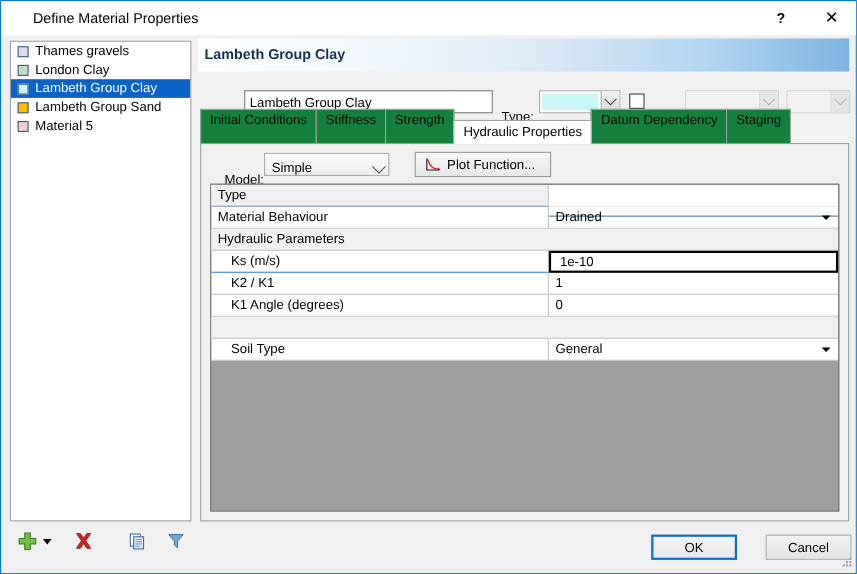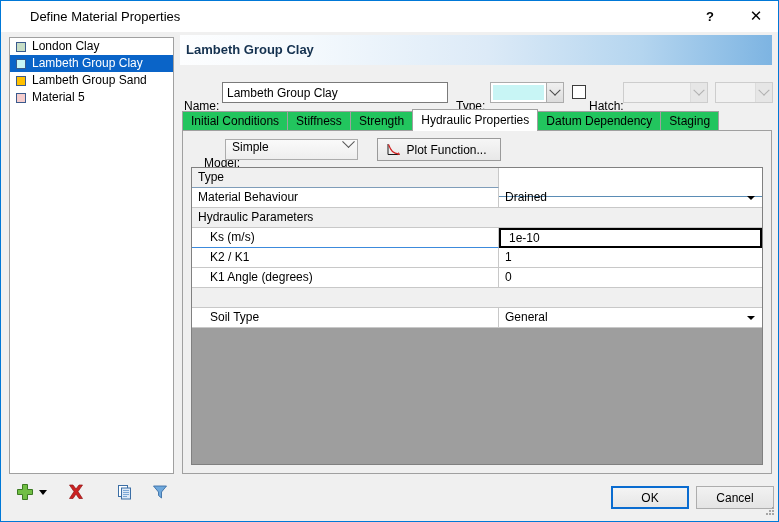--- a/index.html
+++ b/index.html
@@ -229,25 +229,25 @@
   #tabstrip {
     position: absolute;
     left: 2px;
     top: 74px;
     width: 590px;
     height: 22px;
     display: flex;
     align-items: flex-end;
   }
   .tab {
-    height: 20px;
+    height: 32px;
     line-height: 19px;
     padding: 0 8px;
     font-size: 12px;
-    background: #22c55e;
+    background: #15803d;
     border: 1px solid #a0a0a0;
     border-bottom: none;
     box-sizing: border-box;
     margin-right: -1px;
     white-space: nowrap;
     color: #000;
     position: relative;
   }
   .tab.active {
     background: #ffffff;
@@ -263,29 +263,29 @@
     top: 95px;
     width: 590px;
     height: 344px;
     background: #f0f0f0;
     border: 1px solid #a0a0a0;
     box-sizing: border-box;
   }
   #model-label { position: absolute; left: 21px; top: 13px; }
   #model-combo {
     position: absolute;
-    left: 42px;
+    left: 57px;
     top: 8px;
-    width: 133px;
+    width: 114px;
     height: 21px;
     box-sizing: border-box;
     border: 1px solid #acacac;
     background: linear-gradient(to bottom, #fafafa, #eeeeee);
     display: flex;
-    align-items: flex-start;
+    align-items: flex-end;
   }
   #model-combo .cb-text {
     flex: 1 1 auto;
     padding-left: 6px;
     font-size: 12px;
     color: #000;
     white-space: nowrap;
   }
   #model-combo .cb-arrow {
     width: 18px;
@@ -454,21 +454,21 @@
     height: 23px;
     box-sizing: border-box;
     font-family: "Liberation Sans", sans-serif;
     font-size: 12px;
     color: #000;
     background: linear-gradient(to bottom, #f2f2f2, #e4e4e4);
     border: 1px solid #adadad;
     padding: 0;
   }
   #ok-btn {
-    left: 610px;
+    left: 591px;
     border: 2px solid #0a6cd0;
     background: linear-gradient(to bottom, #f4f4f4, #e6e6e6);
   }
   #cancel-btn { left: 695px; }
 
   #resize-grip {
     position: absolute;
     right: 3px;
     bottom: 3px;
     width: 12px;
@@ -480,20 +480,24 @@
 
 <div id="window">
 
   <div id="titlebar">
     <span class="title-text">Define Material Properties</span>
     <button class="caption-btn" id="help-btn">?</button>
     <button class="caption-btn" id="close-btn">✕</button>
   </div>
 
   <div id="material-list">
+      <div class="mat-item">
+        <span class="swatch" style="background: rgb(220, 220, 240);"></span>
+        <span>Thames gravels</span>
+      </div>
       <div class="mat-item">
         <span class="swatch" style="background: rgb(198, 221, 198);"></span>
         <span>London Clay</span>
       </div>
       <div class="mat-item selected">
         <span class="swatch" style="background: rgb(200, 245, 245);"></span>
         <span>Lambeth Group Clay</span>
       </div>
       <div class="mat-item">
         <span class="swatch" style="background: rgb(255, 192, 0);"></span>

